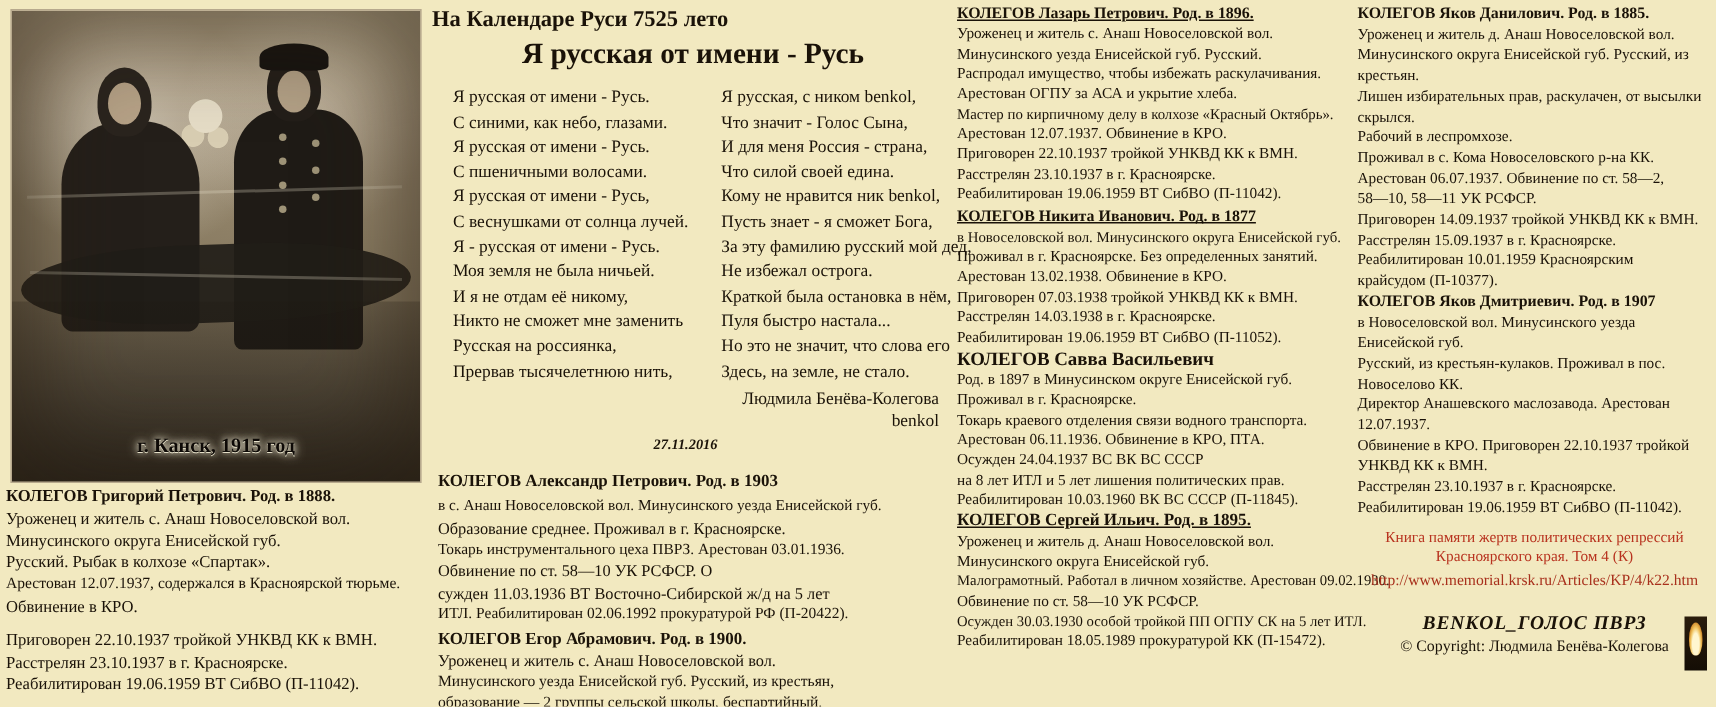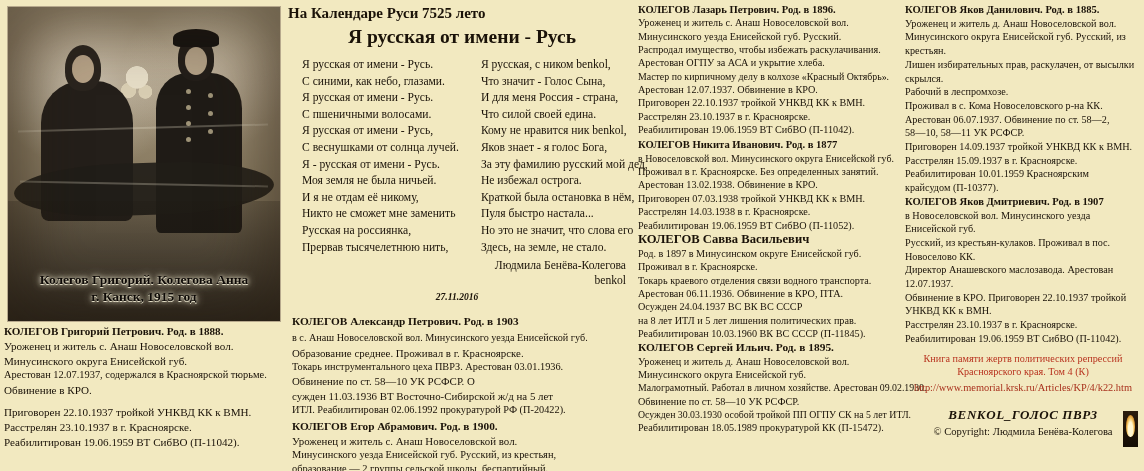--- a/index.html
+++ b/index.html
@@ -66,21 +66,21 @@
   .poem .pc p{margin:0;}
   .sig{text-align:right;font-size:11.6px;line-height:15px;padding-right:10px;margin-top:2px;}
   .sig .dt{font-style:italic;font-weight:bold;font-size:9.6px;margin-top:1px;text-align:center;}
 
   .c2bios{padding:10px 2px 0 4px;}
   .c2bios p{margin:0;font-size:10.9px;line-height:14.3px;white-space:nowrap;}
   .c2bios p.hd{font-weight:bold;font-size:11.3px;}
 
   .c3{padding:3px 3px 0 2px;}
   .c3 p{margin:0;font-size:10.2px;line-height:13.35px;white-space:nowrap;}
-  .c3 p.hd{font-weight:bold;font-size:10.6px;}
+  .c3 p.hd{font-weight:bold;font-size:10.6px;text-decoration:underline;}
   .c3 p.hdbig{font-weight:bold;font-size:12.6px;line-height:15px;}
 
   .c4{padding:3px 3px 0 4px;}
   .c4 p{margin:0;font-size:10.2px;line-height:13.7px;white-space:nowrap;}
   .c4 p.hd{font-weight:bold;font-size:10.6px;}
 
   .redbook{color:#b8331f;text-align:center;font-size:11.4px;line-height:14.6px;margin-top:6px;}
   .redbook p{margin:0;}
   .url{color:#a8301c;font-size:10.4px;text-align:center;margin-top:3px;white-space:nowrap;}
   .benkol{text-align:center;font-style:italic;font-weight:bold;font-size:13px;letter-spacing:.6px;margin-top:14px;}
@@ -117,29 +117,29 @@
       <div class="fig man-head"></div>
       <div class="man-face" style="position:absolute"></div>
       <div class="man-cap" style="position:absolute"></div>
       <div class="table-drape"></div>
       <div class="lowerdark"></div>
       <div class="scratch" style="left:10px;top:120px;width:250px;height:2px;transform:rotate(-1.6deg)"></div>
       <div class="scratch" style="left:12px;top:176px;width:248px;height:2px;transform:rotate(1.1deg)"></div>
       <div class="vig"></div>
 
       <div class="photo-caption">
-        <div>Колегов Григорий. Колегова Анна</div>
         <div>г. Канск, 1915 год</div>
       </div>
     </div>
 
     <div class="c1txt">
       <p class="hd">КОЛЕГОВ Григорий Петрович. Род. в 1888.</p>
       <p>Уроженец и житель с. Анаш Новоселовской вол.</p>
       <p>Минусинского округа Енисейской губ.</p>
+      <p>Русский. Рыбак в колхозе «Спартак».</p>
       <p style="font-size:10.4px">Арестован 12.07.1937, содержался в Красноярской тюрьме.</p>
       <p>Обвинение в КРО.</p>
       <p style="margin-top:7px">Приговорен 22.10.1937 тройкой УНКВД КК к ВМН.</p>
       <p>Расстрелян 23.10.1937 в г. Красноярске.</p>
       <p>Реабилитирован 19.06.1959 ВТ СибВО (П-11042).</p>
     </div>
   </div>
 
   <div class="col col2">
     <div class="title1">На Календаре Руси  7525 лето</div>
@@ -159,21 +159,21 @@
         <p>Никто не сможет мне заменить</p>
         <p>Русская  на россиянка,</p>
         <p>Прервав тысячелетнюю нить,</p>
       </div>
       <div class="pc">
         <p>Я русская, с ником benkol,</p>
         <p>Что значит - Голос Сына,</p>
         <p>И для меня Россия - страна,</p>
         <p>Что силой своей едина.</p>
         <p>Кому не нравится ник benkol,</p>
-        <p>Яков знает - я голос Бога,</p>
+        <p>Пусть знает - я сможет Бога,</p>
         <p>За эту фамилию русский мой дед,</p>
         <p>Не избежал острога.</p>
         <p>Краткой была остановка в нём,</p>
         <p>Пуля быстро настала...</p>
         <p>Но это не значит, что слова его</p>
         <p>Здесь, на земле, не стало.</p>
       </div>
     </div>
 
     <div class="sig">

